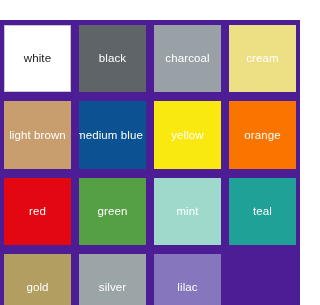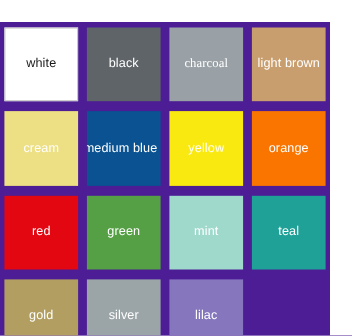--- a/index.html
+++ b/index.html
@@ -50,27 +50,27 @@
 <body>
 
 <div class="palette-grid" style="background: #4c1d95; margin-top: 20px;">
     <div class="swatch bordered" style="background: rgb(255, 255, 255);">
       <span class="swatch-label" style="color: rgb(26, 26, 26);">white</span>
     </div>
     <div class="swatch" style="background: rgb(95, 100, 104);">
       <span class="swatch-label" style="color: rgb(255, 255, 255);">black</span>
     </div>
     <div class="swatch" style="background: rgb(154, 161, 166);">
-      <span class="swatch-label" style="color: rgb(255, 255, 255); font-family: Liberation Serif, serif;">charcoal</span>
+      <span class="swatch-label" style="color: rgb(255, 255, 255);">charcoal</span>
+    </div>
+    <div class="swatch" style="background: rgb(237, 223, 131);">
+      <span class="swatch-label" style="color: rgb(255, 255, 255);">cream</span>
     </div>
     <div class="swatch" style="background: rgb(200, 158, 110);">
       <span class="swatch-label" style="color: rgb(255, 255, 255);">light brown</span>
-    </div>
-    <div class="swatch" style="background: rgb(237, 223, 131);">
-      <span class="swatch-label" style="color: rgb(255, 255, 255);">cream</span>
     </div>
     <div class="swatch" style="background: rgb(10, 82, 146); justify-content: flex-end;">
       <span class="swatch-label" style="color: rgb(255, 255, 255);">medium blue</span>
     </div>
     <div class="swatch" style="background: rgb(250, 233, 17);">
       <span class="swatch-label" style="color: rgb(255, 255, 255);">yellow</span>
     </div>
     <div class="swatch" style="background: rgb(250, 117, 0);">
       <span class="swatch-label" style="color: rgb(255, 255, 255);">orange</span>
     </div>

